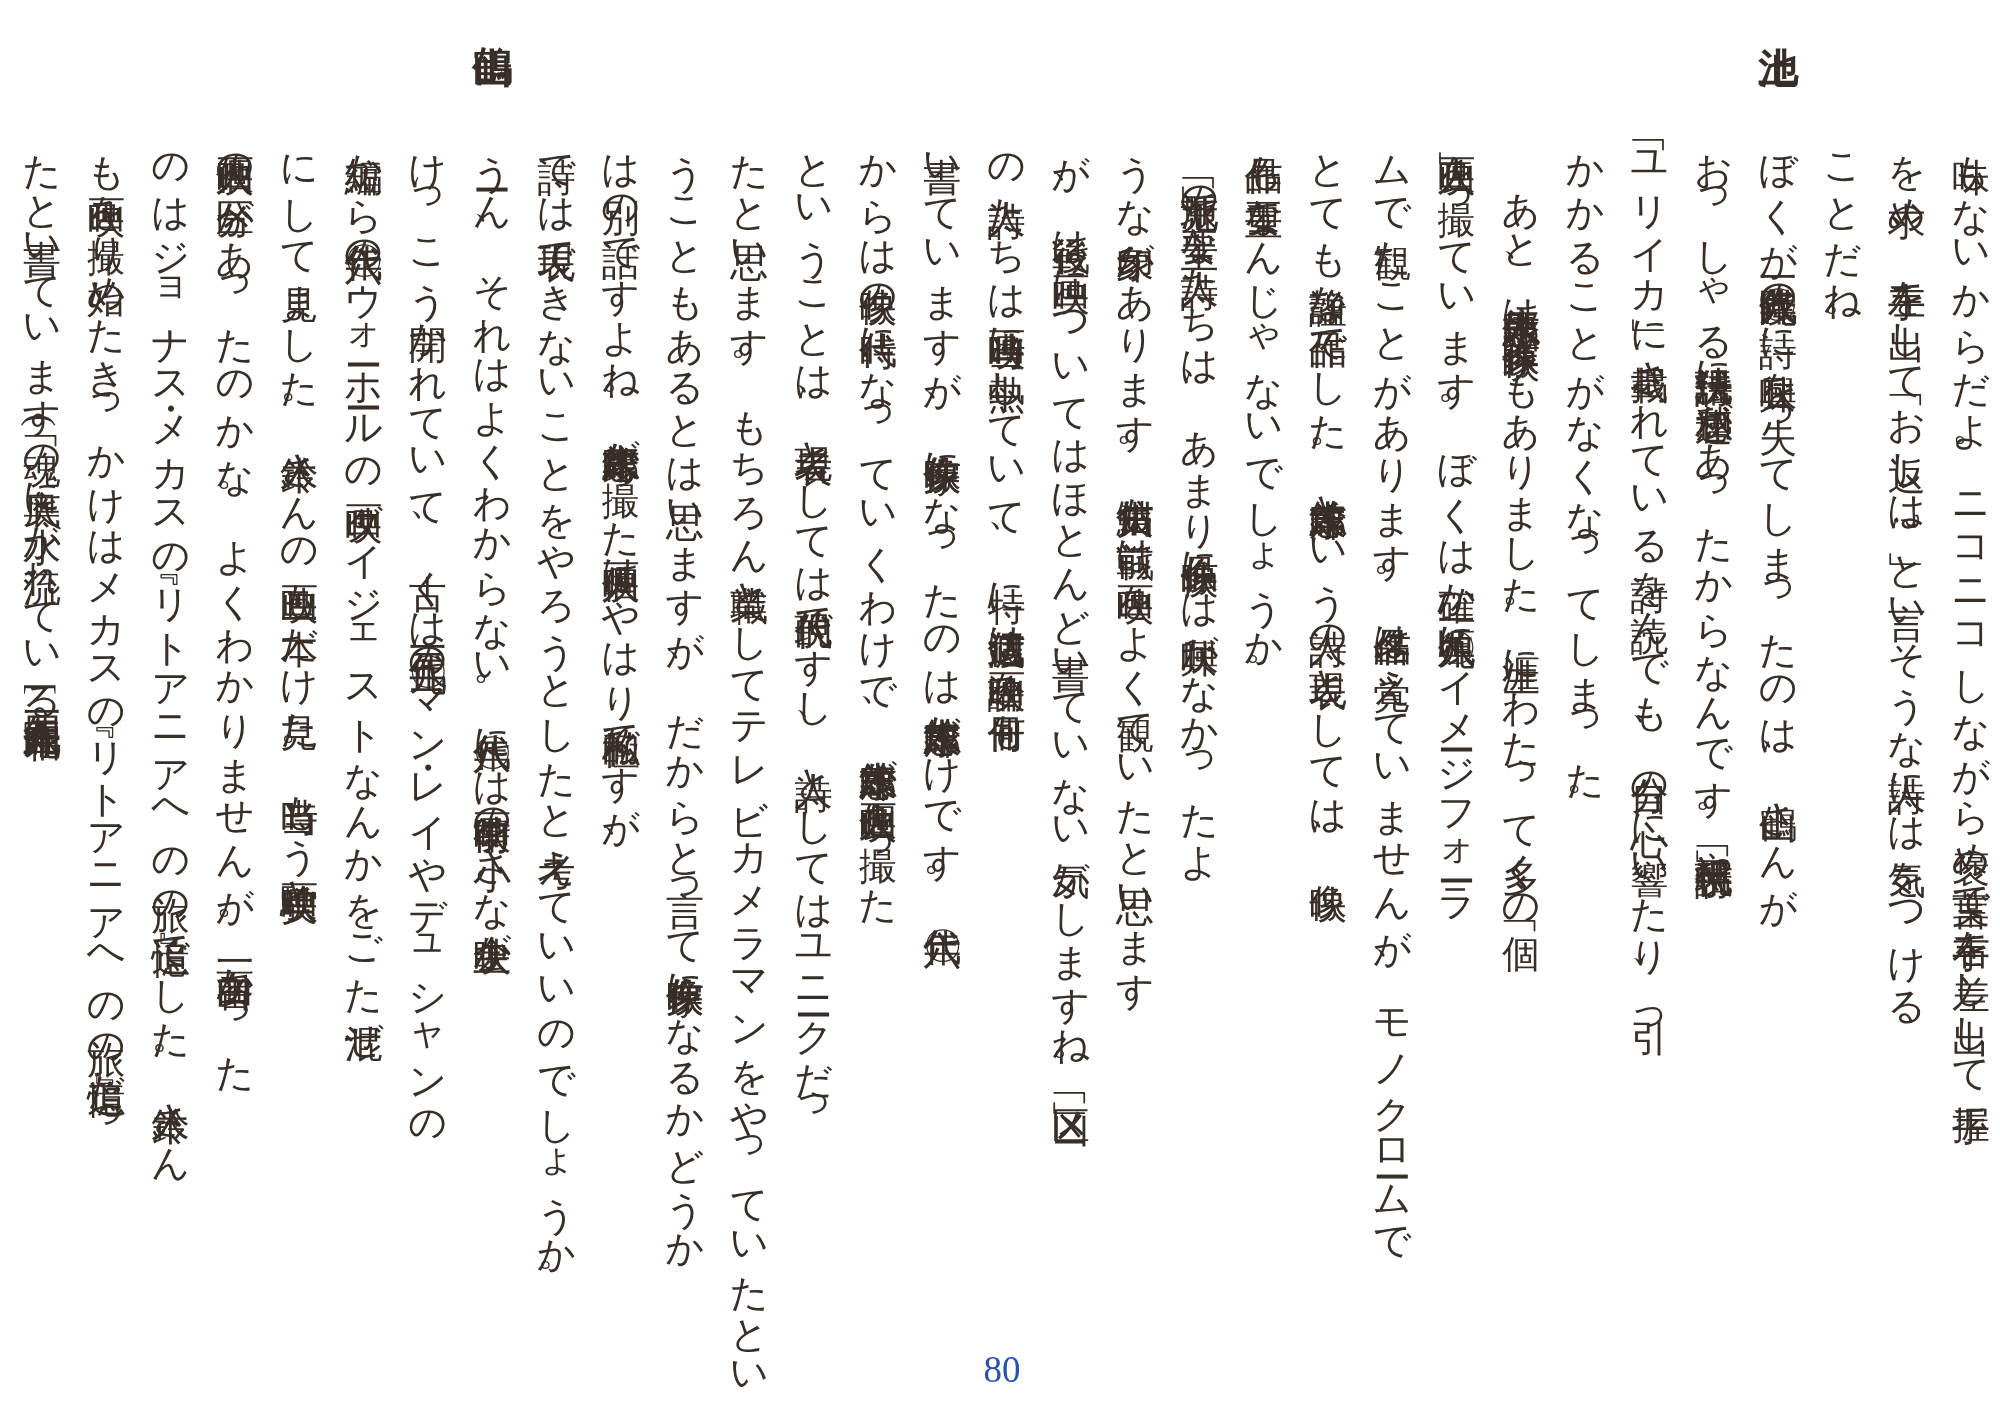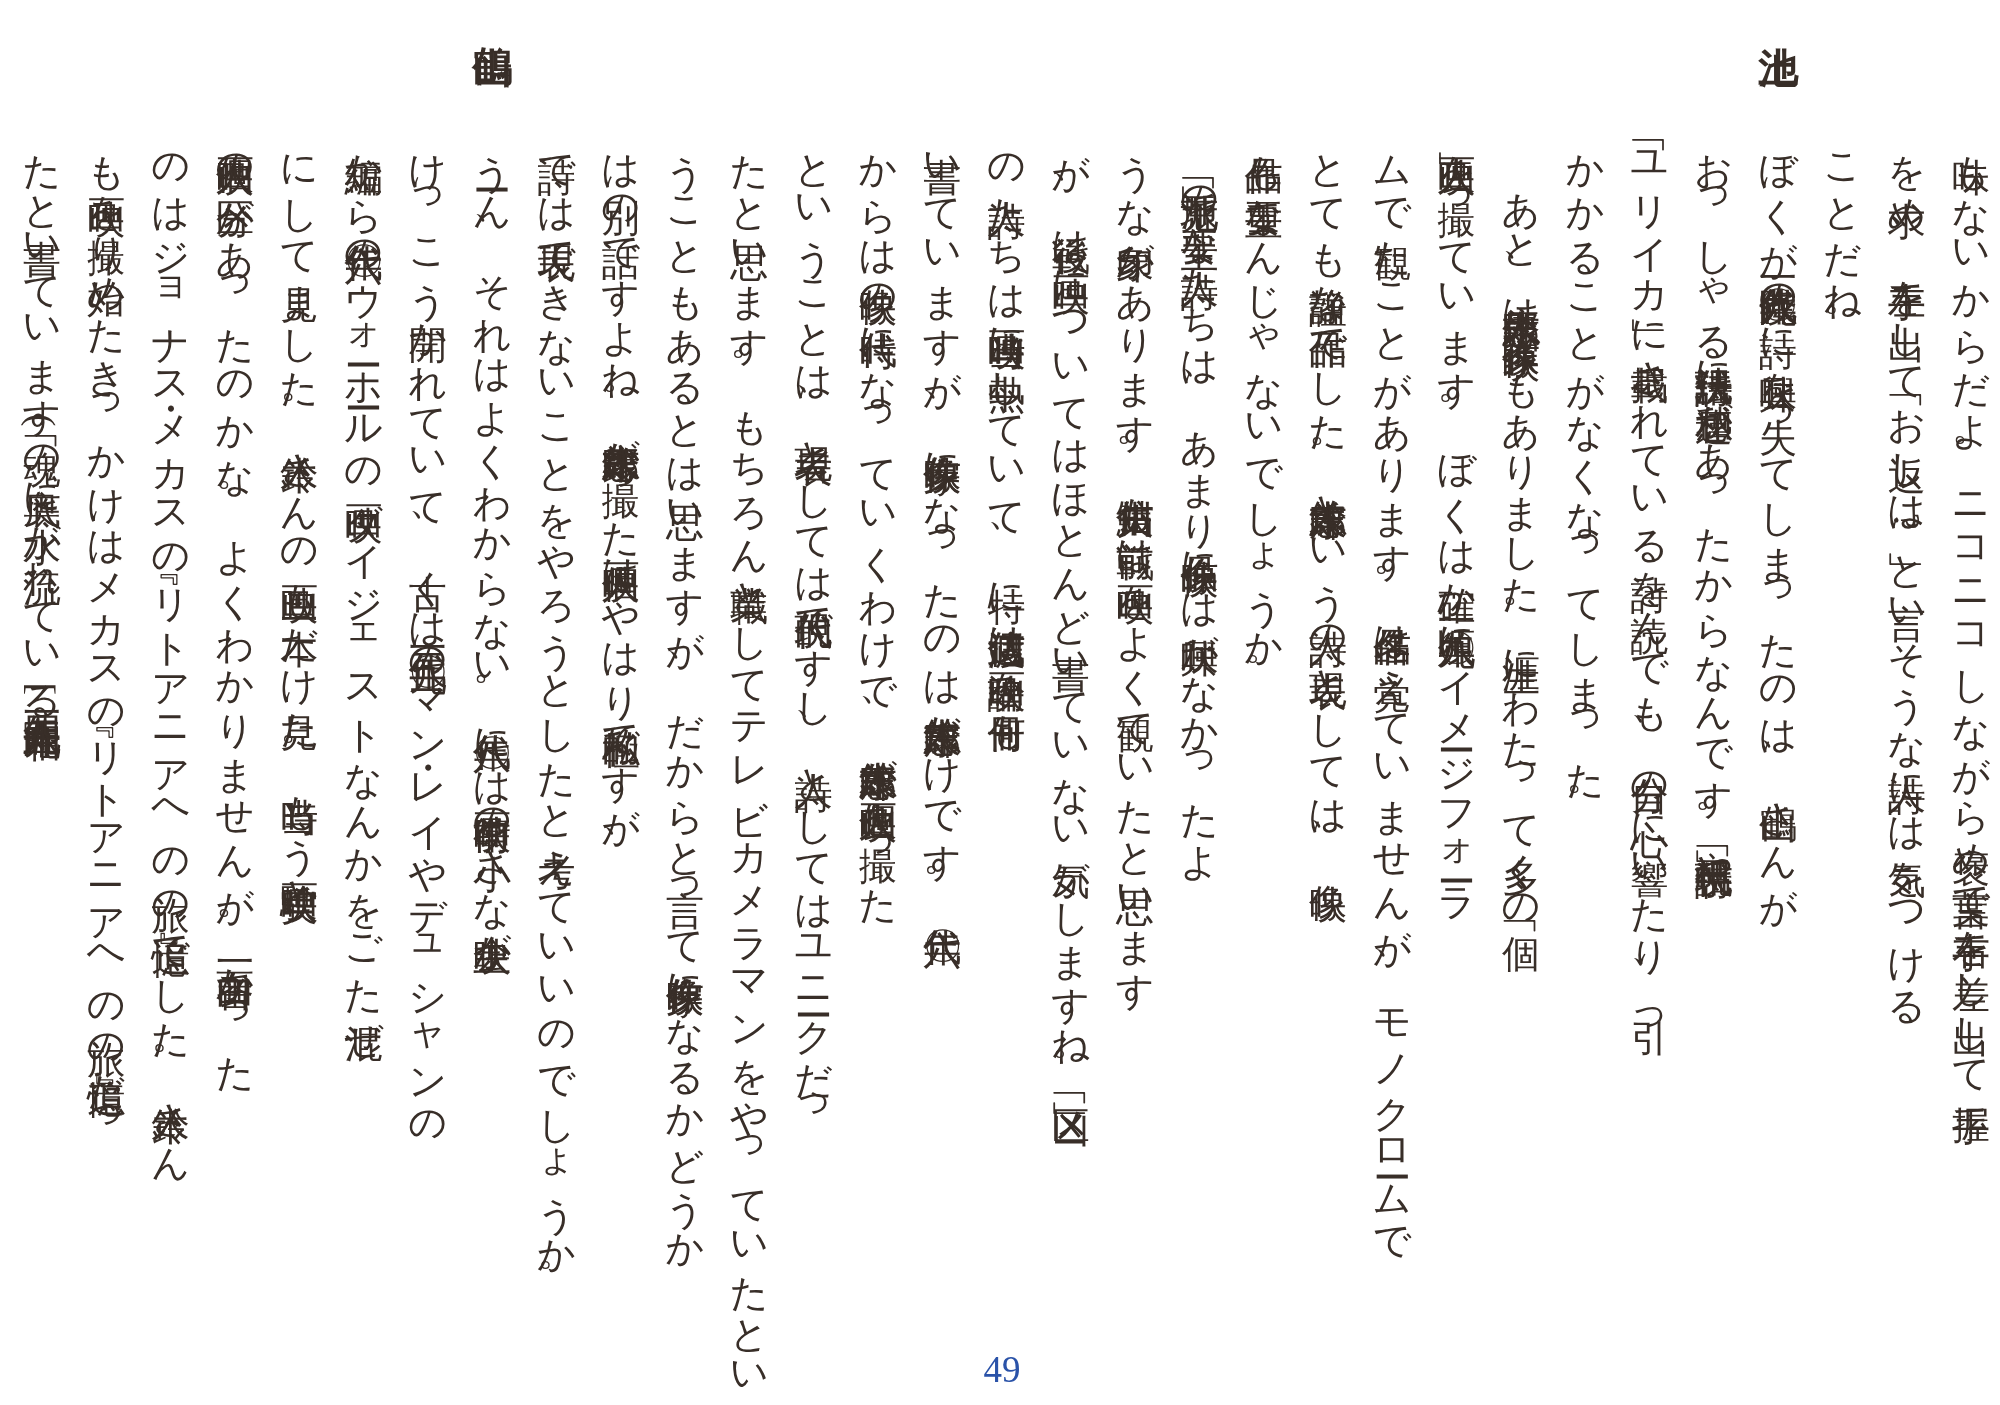--- a/index.html
+++ b/index.html
@@ -36,21 +36,21 @@
     width:60px;
     text-align:center;
     font-size:37px;
     line-height:44px;
   }
 </style>
 </head>
 <body>
 
 <div class="stage" id="stage" style="color: rgb(56, 46, 40); background: rgb(255, 255, 255);">
-  <div class="pagenum" style="color: rgb(42, 82, 168);">49</div>
+  <div class="pagenum" style="color: rgb(42, 82, 168);">80</div>
 <div class="tcol" style="left: 1950px; top: 128px; letter-spacing: 0px;">味もないからだよ。ニコニコしながら褒め言葉で右手を差し出して握手</div>
     <div class="tcol" style="left: 1885.7px; top: 128px; letter-spacing: 0px;">を求め、左手を出して「お返しは?」と言いそうな詩人には気をつける</div>
     <div class="tcol" style="left: 1821.4px; top: 128px;">ことだね。</div>
     <div class="tcol" style="left: 1757.1px; top: 128px; letter-spacing: 0px;">ぼくが一九九〇年代以降の詩に興味を失ってしまったのは、鶴山さんが</div>
     <div class="tcol" style="left: 1692.8px; top: 128px; letter-spacing: -1.15px;">おっしゃる現代詩語法に違和感があったからなんです。「現代詩手帖」や</div>
     <div class="tcol" style="left: 1628.5px; top: 128px; letter-spacing: -1.15px;">「ユリイカ」に掲載されている詩を読んでも、自分の心に響いたり、引っ</div>
     <div class="tcol" style="left: 1564.2px; top: 128px;">かかることがなくなってしまった。</div>
     <div class="tcol" style="left: 1499.9px; top: 166px; letter-spacing: -2.3px;">あと、鈴木志郎康は映像作家でもありました。生涯にわたって多くの「個</div>
     <div class="tcol" style="left: 1435.6px; top: 128px; letter-spacing: 0px;">人映画」を撮っています。ぼくは確か一九八〇年頃にイメージフォーラ</div>
     <div class="tcol" style="left: 1371.3px; top: 128px; letter-spacing: 0px;">ムで観たことがあります。作品名は覚えていませんが、モノクロームで</div>

